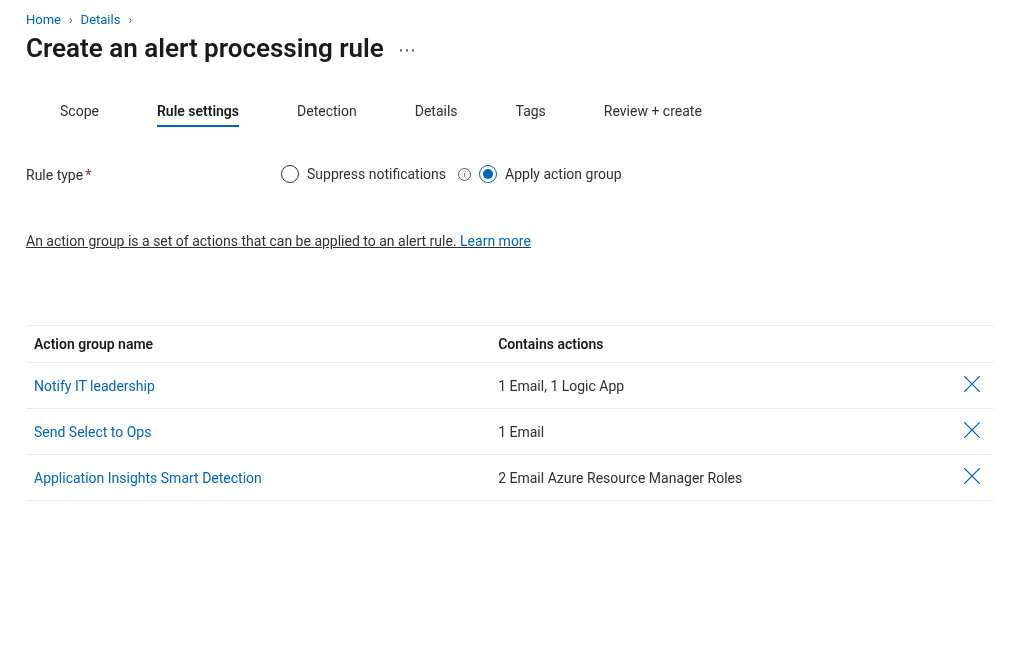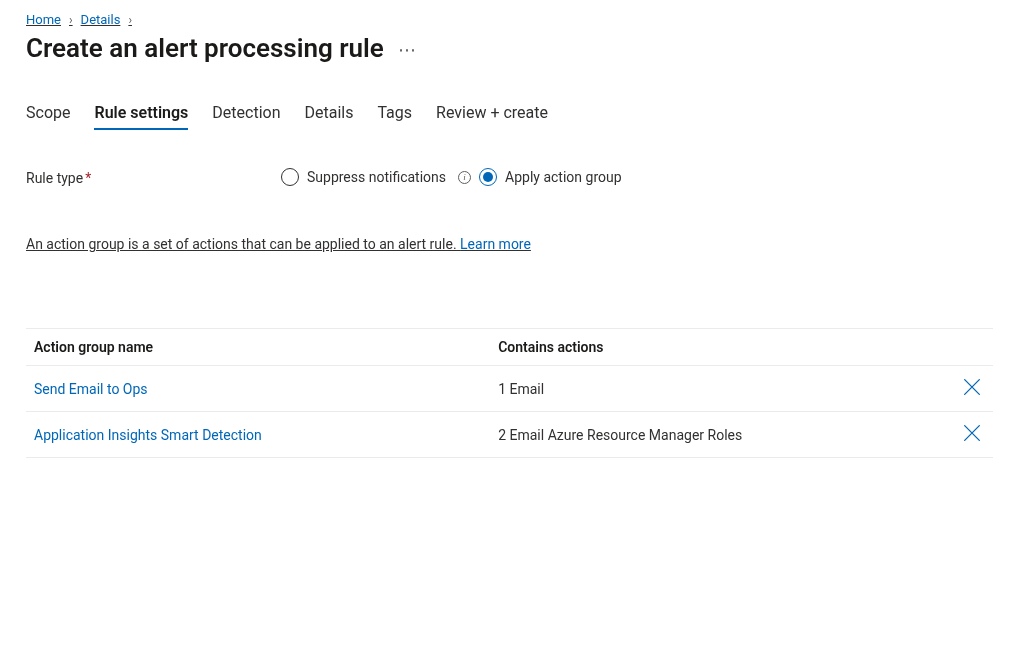--- a/index.html
+++ b/index.html
@@ -12,21 +12,20 @@
   }
   .page { padding: 12px 26px 40px 26px; }
 
   
   .breadcrumb {
     display: flex;
     align-items: center;
     gap: 8px;
     font-size: 13px;
     margin-bottom: 4px;
-    text-decoration: underline;
   }
   .breadcrumb a {
     color: #0067b8;
     text-decoration: none;
     cursor: pointer;
   }
   .breadcrumb .sep { color: #605e5c; font-size: 12px; }
 
   
   .title-row {
@@ -51,24 +50,25 @@
   }
 
   
   .tabs {
     display: flex;
     gap: 24px;
     border-bottom: none;
     margin-bottom: 38px;
   }
   .tab {
-    font-size: 16px;
+    font-size: 14px;
     color: #323130;
     padding-bottom: 6px;
     cursor: pointer;
+    margin-left: 34px;
   }
   .tab.active {
     font-weight: 600;
     border-bottom: 2px solid #0067b8;
     color: #1b1a19;
   }
 
   
   .field-row {
     display: flex;
@@ -248,21 +248,32 @@
   <table class="ag-table">
     <thead>
       <tr>
         <th class="col-name">Action group name</th>
         <th class="col-actions">Contains actions</th>
         <th class="col-delete"></th>
       </tr>
     </thead>
     <tbody>
       <tr>
-        <td class="link col-name"><a>Send Email to Ops</a></td>
+        <td class="link col-name"><a>Notify IT leadership</a></td>
+        <td class="col-actions">1 Email, 1 Logic App</td>
+        <td class="col-delete">
+          <span class="delete-x">
+            <svg viewBox="0 0 24 24">
+                <path d="M4 4 L20 20 M20 4 L4 20" stroke="#0067b8" stroke-width="1.4" fill="none" stroke-linecap="round"></path>
+              </svg>
+          </span>
+        </td>
+      </tr>
+      <tr>
+        <td class="link col-name"><a>Send Select to Ops</a></td>
         <td class="col-actions">1 Email</td>
         <td class="col-delete">
           <span class="delete-x">
             <svg viewBox="0 0 24 24">
                 <path d="M4 4 L20 20 M20 4 L4 20" stroke="#0067b8" stroke-width="1.4" fill="none" stroke-linecap="round"></path>
               </svg>
           </span>
         </td>
       </tr>
       <tr>

